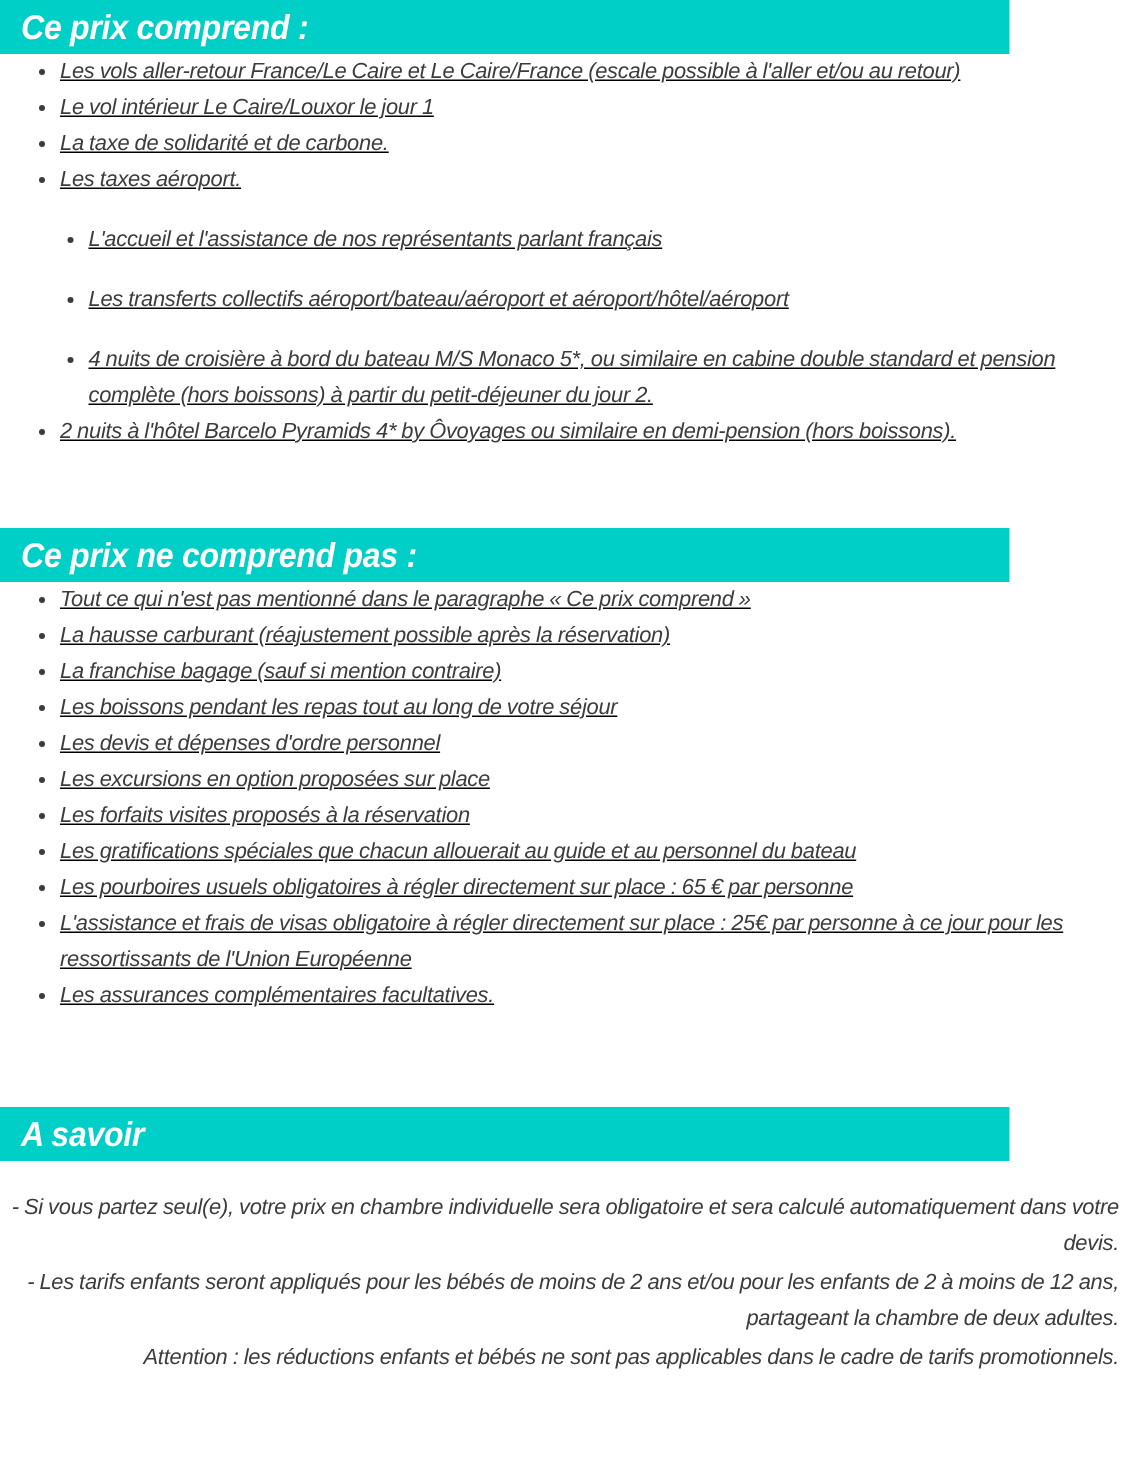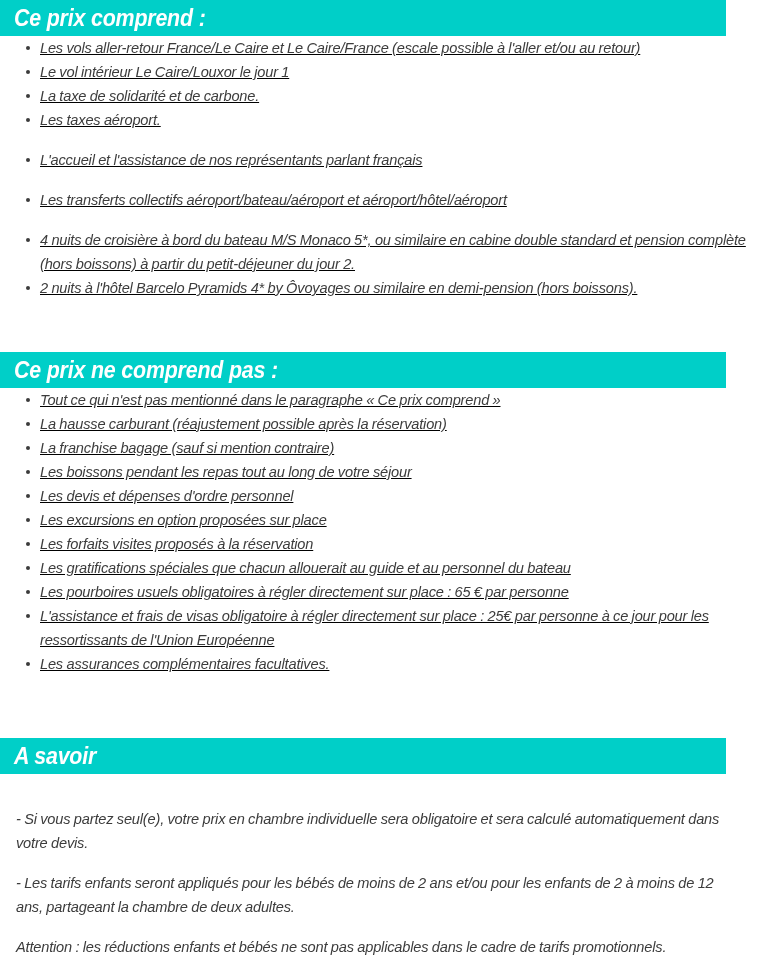--- a/index.html
+++ b/index.html
@@ -15,21 +15,21 @@
     overflow: hidden;
     position: relative;
   }
 
   .section { width: 758px; }
 
   
   .band {
     background: #00cfc8;
     height: 36px;
-    width: 726px;
+    width: 673px;
     display: flex;
     align-items: center;
     padding: 0 16px 0 14px;
     overflow: hidden;
   }
   .band-title {
     color: #ffffff;
     font-family: "Liberation Sans Narrow", "Liberation Sans", sans-serif;
     font-size: 23px;
     font-weight: bold;
@@ -66,37 +66,38 @@
     top: 10px;
     width: 4px;
     height: 4px;
     border-radius: 50%;
     background: #3c3c3c;
   }
 
   
   .list-included { padding-top: 11px; }
   .list-included li { margin-bottom: 0px; }
-  .list-included li.gap-before { margin-top: 16px; }
+  .list-included li.gap-before { margin-top: 16px; margin-left: 19px; }
 
   
   .list-excluded { padding-top: 14px; }
   .list-excluded li { margin-bottom: 0px; }
 
   
   .notes { padding-top: 17px; }
   .notes p {
-    margin: 16px;
+    margin: 2px;
     color: #3c3c3c;
     font-style: italic;
     font-size: 14.6px;
     line-height: 24px;
     letter-spacing: -0.18px;
     word-spacing: -0.4px;
     padding-right: 10px;
+    text-align: right;
   }
 
   
   .spacer-after-included { height: 52px; }
   .spacer-after-excluded { height: 62px; }
 </style>
 </head>
 <body>
 
 <div class="section">

